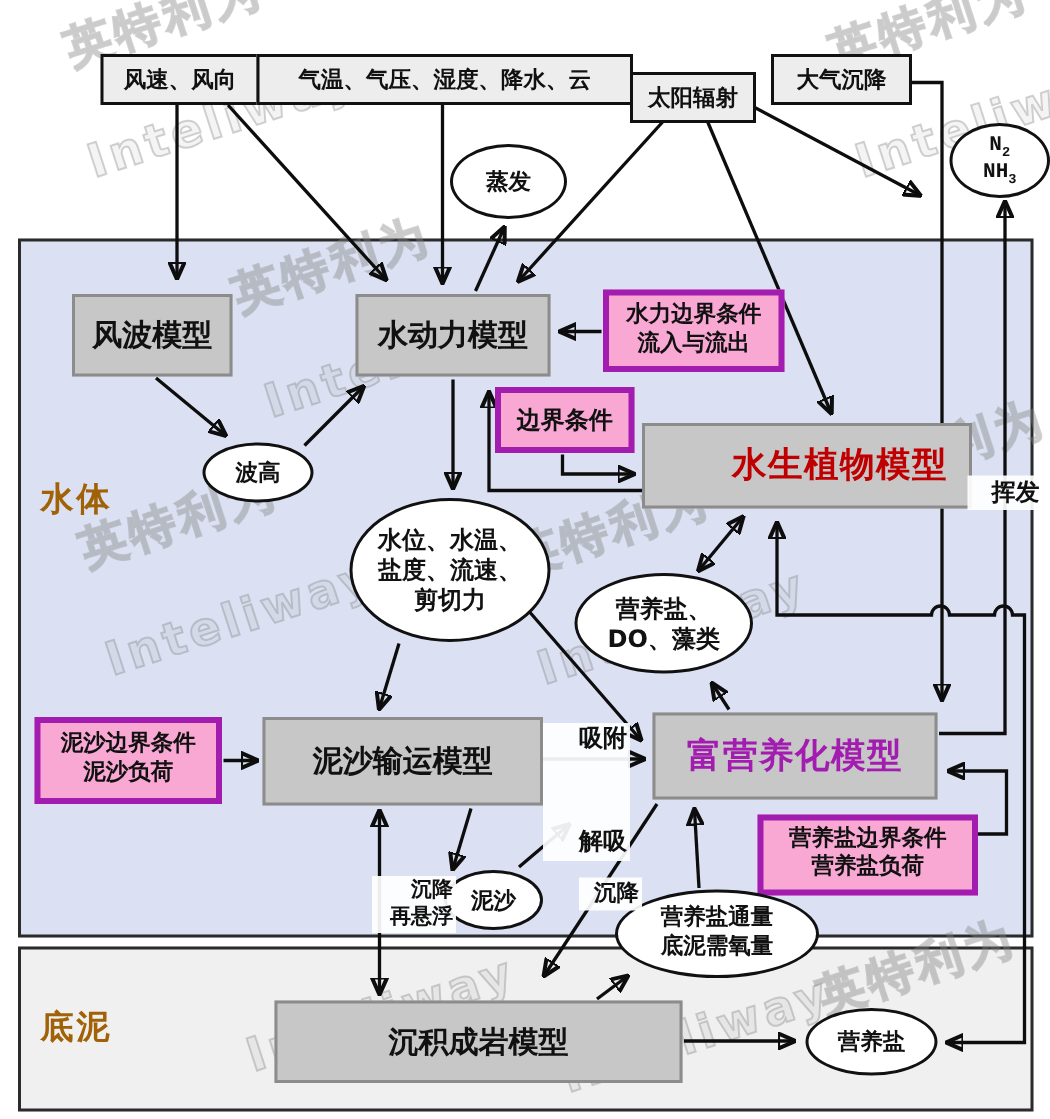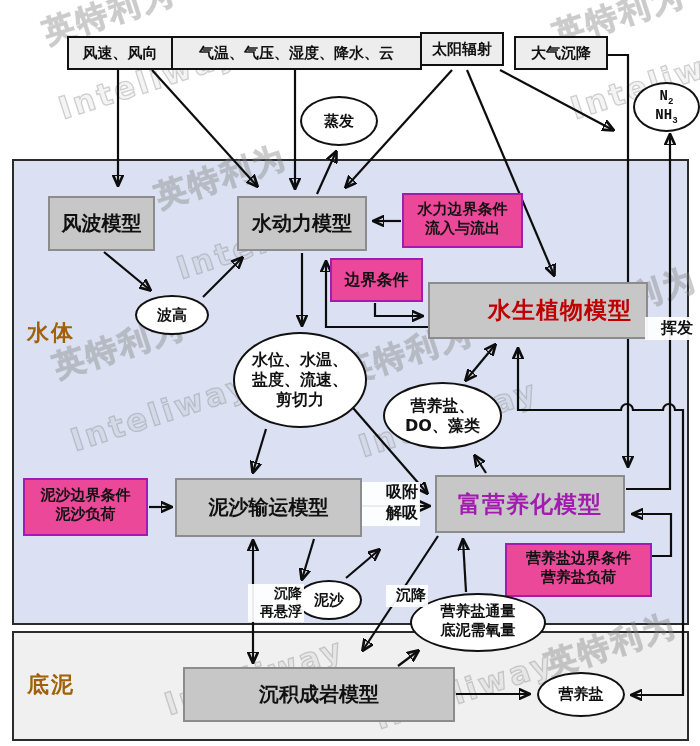--- a/index.html
+++ b/index.html
@@ -16,21 +16,21 @@
   .wm{position:absolute;z-index:1;font-size:31px;font-weight:700;letter-spacing:3px;
       color:rgba(150,150,150,0.10);-webkit-text-stroke:1.3px rgba(130,130,130,0.36);
       transform:rotate(-18deg);transform-origin:left top;white-space:nowrap;pointer-events:none;}
   
   #edges{position:absolute;left:0;top:0;z-index:2;pointer-events:none;}
   #edges path{fill:none;stroke:#0d0d0d;stroke-width:2.2px;}
   
   .node{position:absolute;z-index:3;display:flex;align-items:center;justify-content:center;
         text-align:center;box-sizing:border-box;line-height:1.25;}
   .gbox{background:#c7c7c7;border:2px solid #8c8c8c;font-weight:700;font-size:20px;}
-  .wbox{background:#ec4899;border:2px solid #a21caf;font-size:15px;font-weight:600;}
+  .wbox{background:#f9a8d4;border:4px solid #a21caf;font-size:15px;font-weight:600;}
   .ellipse{background:#ffffff;border:2px solid #111;border-radius:50%;font-size:15px;font-weight:600;}
   .hdr{background:#ededed;border:2px solid #111;font-weight:700;font-size:15px;z-index:3;}
   #node-plant{font-size:23px;color:#c00000;letter-spacing:1px;}
   #node-eutro{font-size:23px;color:#a21caf;letter-spacing:1px;}
   .edge-label{position:absolute;z-index:4;background:rgba(255,255,255,0.92);font-size:15px;
               font-weight:600;text-align:right;line-height:1.3;padding:1px 2px;}
   .two-line{display:flex;flex-direction:column;font-family:Liberation Mono, monospace;}
   sub{font-size:0.65em;}
 </style>
 </head>
@@ -93,21 +93,21 @@
       <path d="M398,666 L418,651" marker-end="url(#arr)"></path>
       <path d="M466,592 L463,540" marker-end="url(#arr)"></path>
       <path d="M456,694 H529" marker-end="url(#arr)"></path>
       <path d="M652,556 H671 V514 H633" marker-end="url(#arr)"></path>
       <path d="M626,489 H670 V135" marker-end="url(#arr)"></path>
     </g>
   </svg>
 
   <div class="node hdr" style="left:67px;top:36px;width:106px;height:34px;">风速、风向</div>
   <div class="node hdr" style="left:171px;top:36px;width:251px;height:34px;">气温、气压、湿度、降水、云</div>
-  <div class="node hdr" style="left:420px;top:32px;width:84px;height:34px;">太阳辐射</div>
+  <div class="node hdr" style="left:420px;top:48px;width:84px;height:34px;">太阳辐射</div>
   <div class="node hdr" style="left:514px;top:36px;width:94px;height:34px;">大气沉降</div>
 
   <div class="node ellipse two-line" style="left:633px;top:82px;width:67px;height:50px;font-size:14px;line-height:1.15;">
     <span><span>N</span><sub>2</sub></span>
     <span><span>NH</span><sub>3</sub></span>
   </div>
   <div class="node ellipse" style="left:300px;top:96px;width:78px;height:50px;">蒸发</div>
 
   <div class="node gbox" style="left:48px;top:196px;width:107px;height:55px;">风波模型</div>
   <div class="node gbox" style="left:237px;top:196px;width:130px;height:55px;">水动力模型</div>
@@ -135,21 +135,21 @@
   <div class="node ellipse" style="left:296px;top:580px;width:66px;height:40px;">泥沙</div>
   <div class="node ellipse two-line" style="left:410px;top:593px;width:136px;height:59px;font-size:15px;">
     <span>营养盐通量</span>
     <span>底泥需氧量</span>
   </div>
 
   <div class="node gbox" style="left:183px;top:667px;width:272px;height:55px;">沉积成岩模型</div>
   <div class="node ellipse" style="left:537px;top:672px;width:88px;height:45px;">营养盐</div>
 
   <div class="edge-label" style="left:645px;top:317px;width:46px;font-size:16px;">挥发</div>
-  <div class="edge-label two-line" style="left:362px;top:482px;width:54px;font-size:16px;">
+  <div class="edge-label two-line" style="left:362px;top:482px;width:54px;font-size:16px;gap:48px;">
     <span>吸附</span>
     <span>解吸</span>
   </div>
   <div class="edge-label two-line" style="left:248px;top:584px;width:52px;font-size:14px;">
     <span>沉降</span>
     <span>再悬浮</span>
   </div>
   <div class="edge-label" style="left:386px;top:585px;width:38px;font-size:15px;">沉降</div>
 
 </div>

